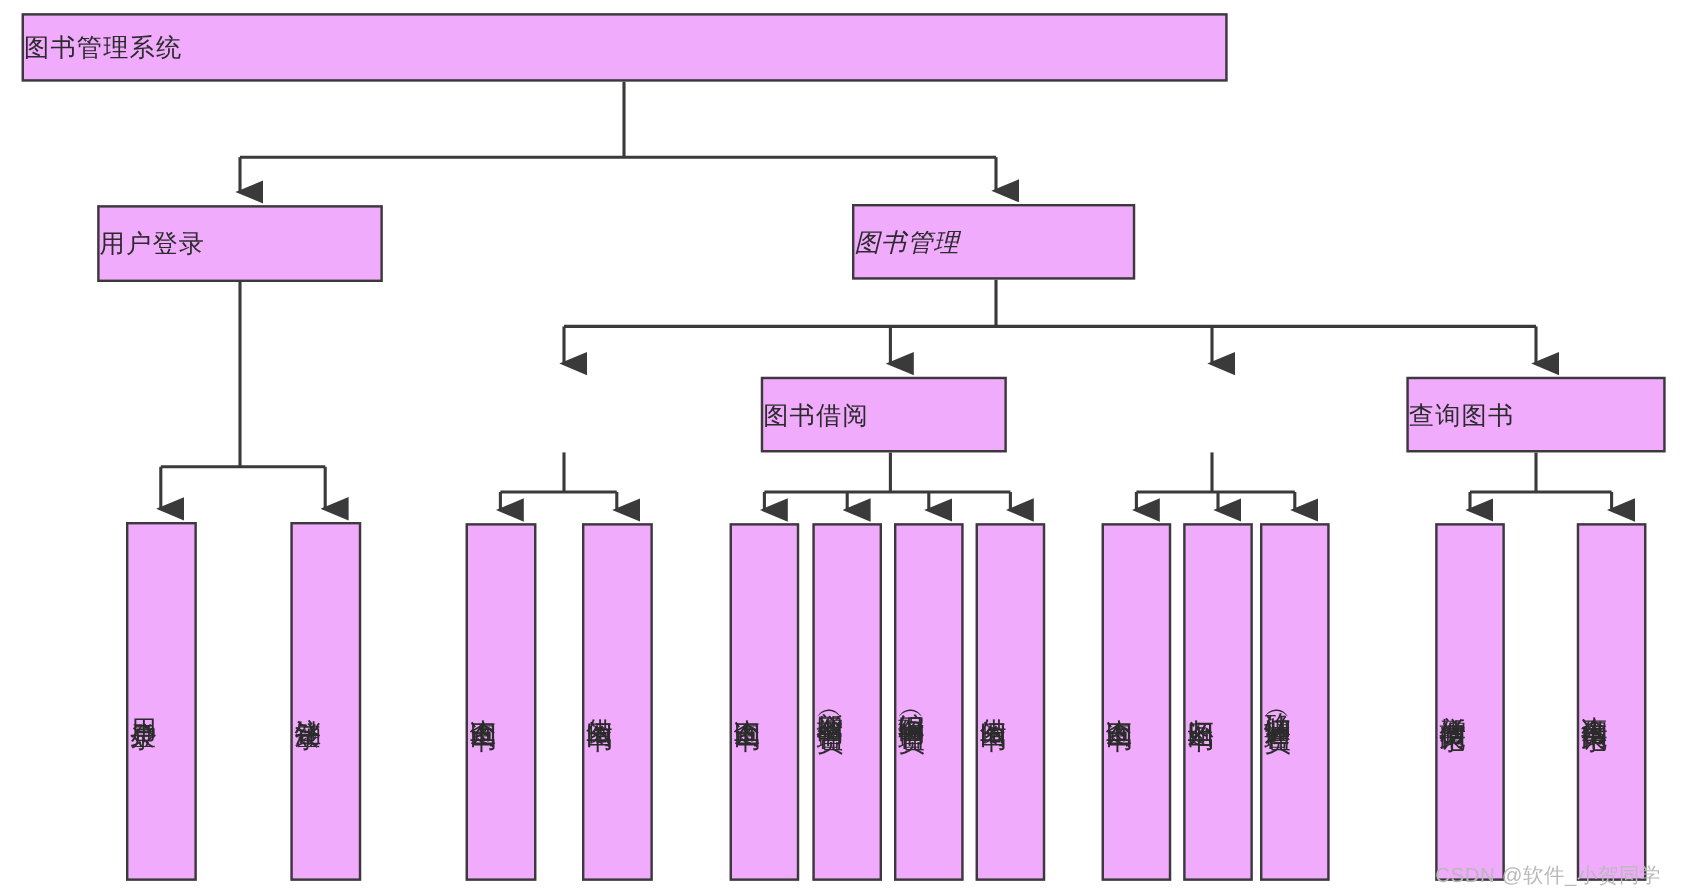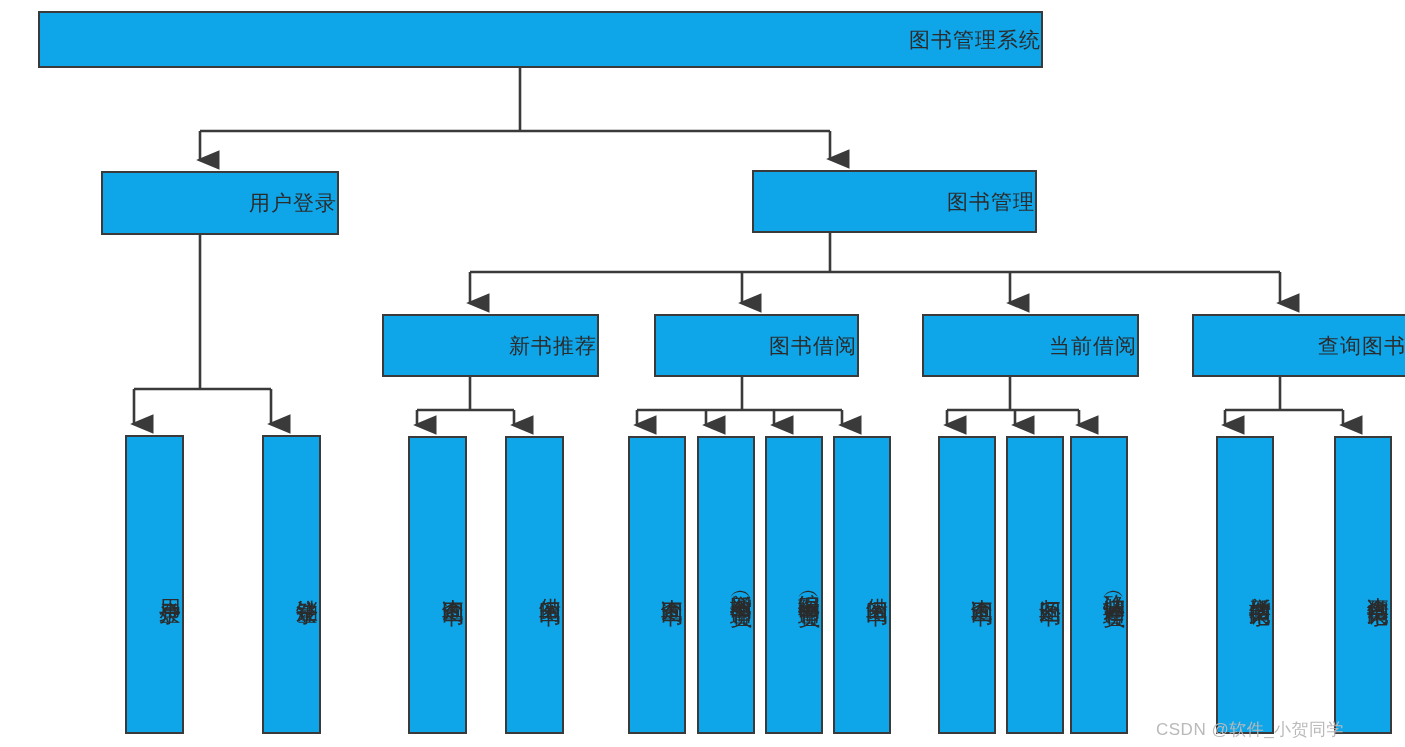--- a/index.html
+++ b/index.html
@@ -22,26 +22,25 @@
     left: 0;
     top: 0;
     width: 1405px;
     height: 747px;
     pointer-events: none;
   }
   .node {
     position: absolute;
     box-sizing: border-box;
     border: 2.5px solid #3a3a3a;
-    background: #0ea5e9;
+    background: #f0abfc;
     display: flex;
     align-items: center;
-    justify-content: flex-end;
+    justify-content: flex-start;
     color: #2b2b2b;
-    margin-left: 20px;
   }
   .node.horizontal {
     font-size: 21px;
     letter-spacing: 1px;
   }
   .node.vertical {
     padding-top: 6px;
     padding-bottom: 6px;
     align-items: center;
   }
@@ -118,32 +117,26 @@
     </g>
   </svg>
 
   <div class="node horizontal" style="left:18px; top:11px; width:1005px; height:57px;">
     <span>图书管理系统</span>
   </div>
 
   <div class="node horizontal" style="left:81px; top:171px; width:238px; height:64px;">
     <span>用户登录</span>
   </div>
-  <div class="node horizontal" style="left:732px; top:170px; width:285px; height:63px;">
+  <div class="node horizontal" style="left:710px; top:170px; width:236px; height:63px;font-style:italic;">
     <span>图书管理</span>
   </div>
 
-  <div class="node horizontal" style="left:362px; top:314px; width:217px; height:63px;">
-    <span>新书推荐</span>
-  </div>
   <div class="node horizontal" style="left:634px; top:314px; width:205px; height:63px;">
     <span>图书借阅</span>
-  </div>
-  <div class="node horizontal" style="left:902px; top:314px; width:217px; height:63px;">
-    <span>当前借阅</span>
   </div>
   <div class="node horizontal" style="left:1172px; top:314px; width:216px; height:63px;">
     <span>查询图书</span>
   </div>
 
   <div class="node vertical" style="left:105px; top:435px; width:59px; height:299px;">
     <span class="vlabel">用户登录</span>
   </div>
   <div class="node vertical" style="left:242px; top:435px; width:59px; height:299px;">
     <span class="vlabel">注销登录</span>
@@ -175,15 +168,15 @@
   <div class="node vertical" style="left:1050px; top:436px; width:58px; height:298px;">
     <span class="vlabel">确认归还（管理员）</span>
   </div>
   <div class="node vertical" style="left:1196px; top:436px; width:58px; height:298px;">
     <span class="vlabel">新增借阅记录</span>
   </div>
   <div class="node vertical" style="left:1314px; top:436px; width:58px; height:298px;">
     <span class="vlabel">查询借阅记录</span>
   </div>
 
-  <div class="watermark" style="left:1156px; top:718px;">CSDN @软件_小贺同学</div>
+  <div class="watermark" style="left:1196px; top:718px;">CSDN @软件_小贺同学</div>
 
 </div>
 
 </body></html>

